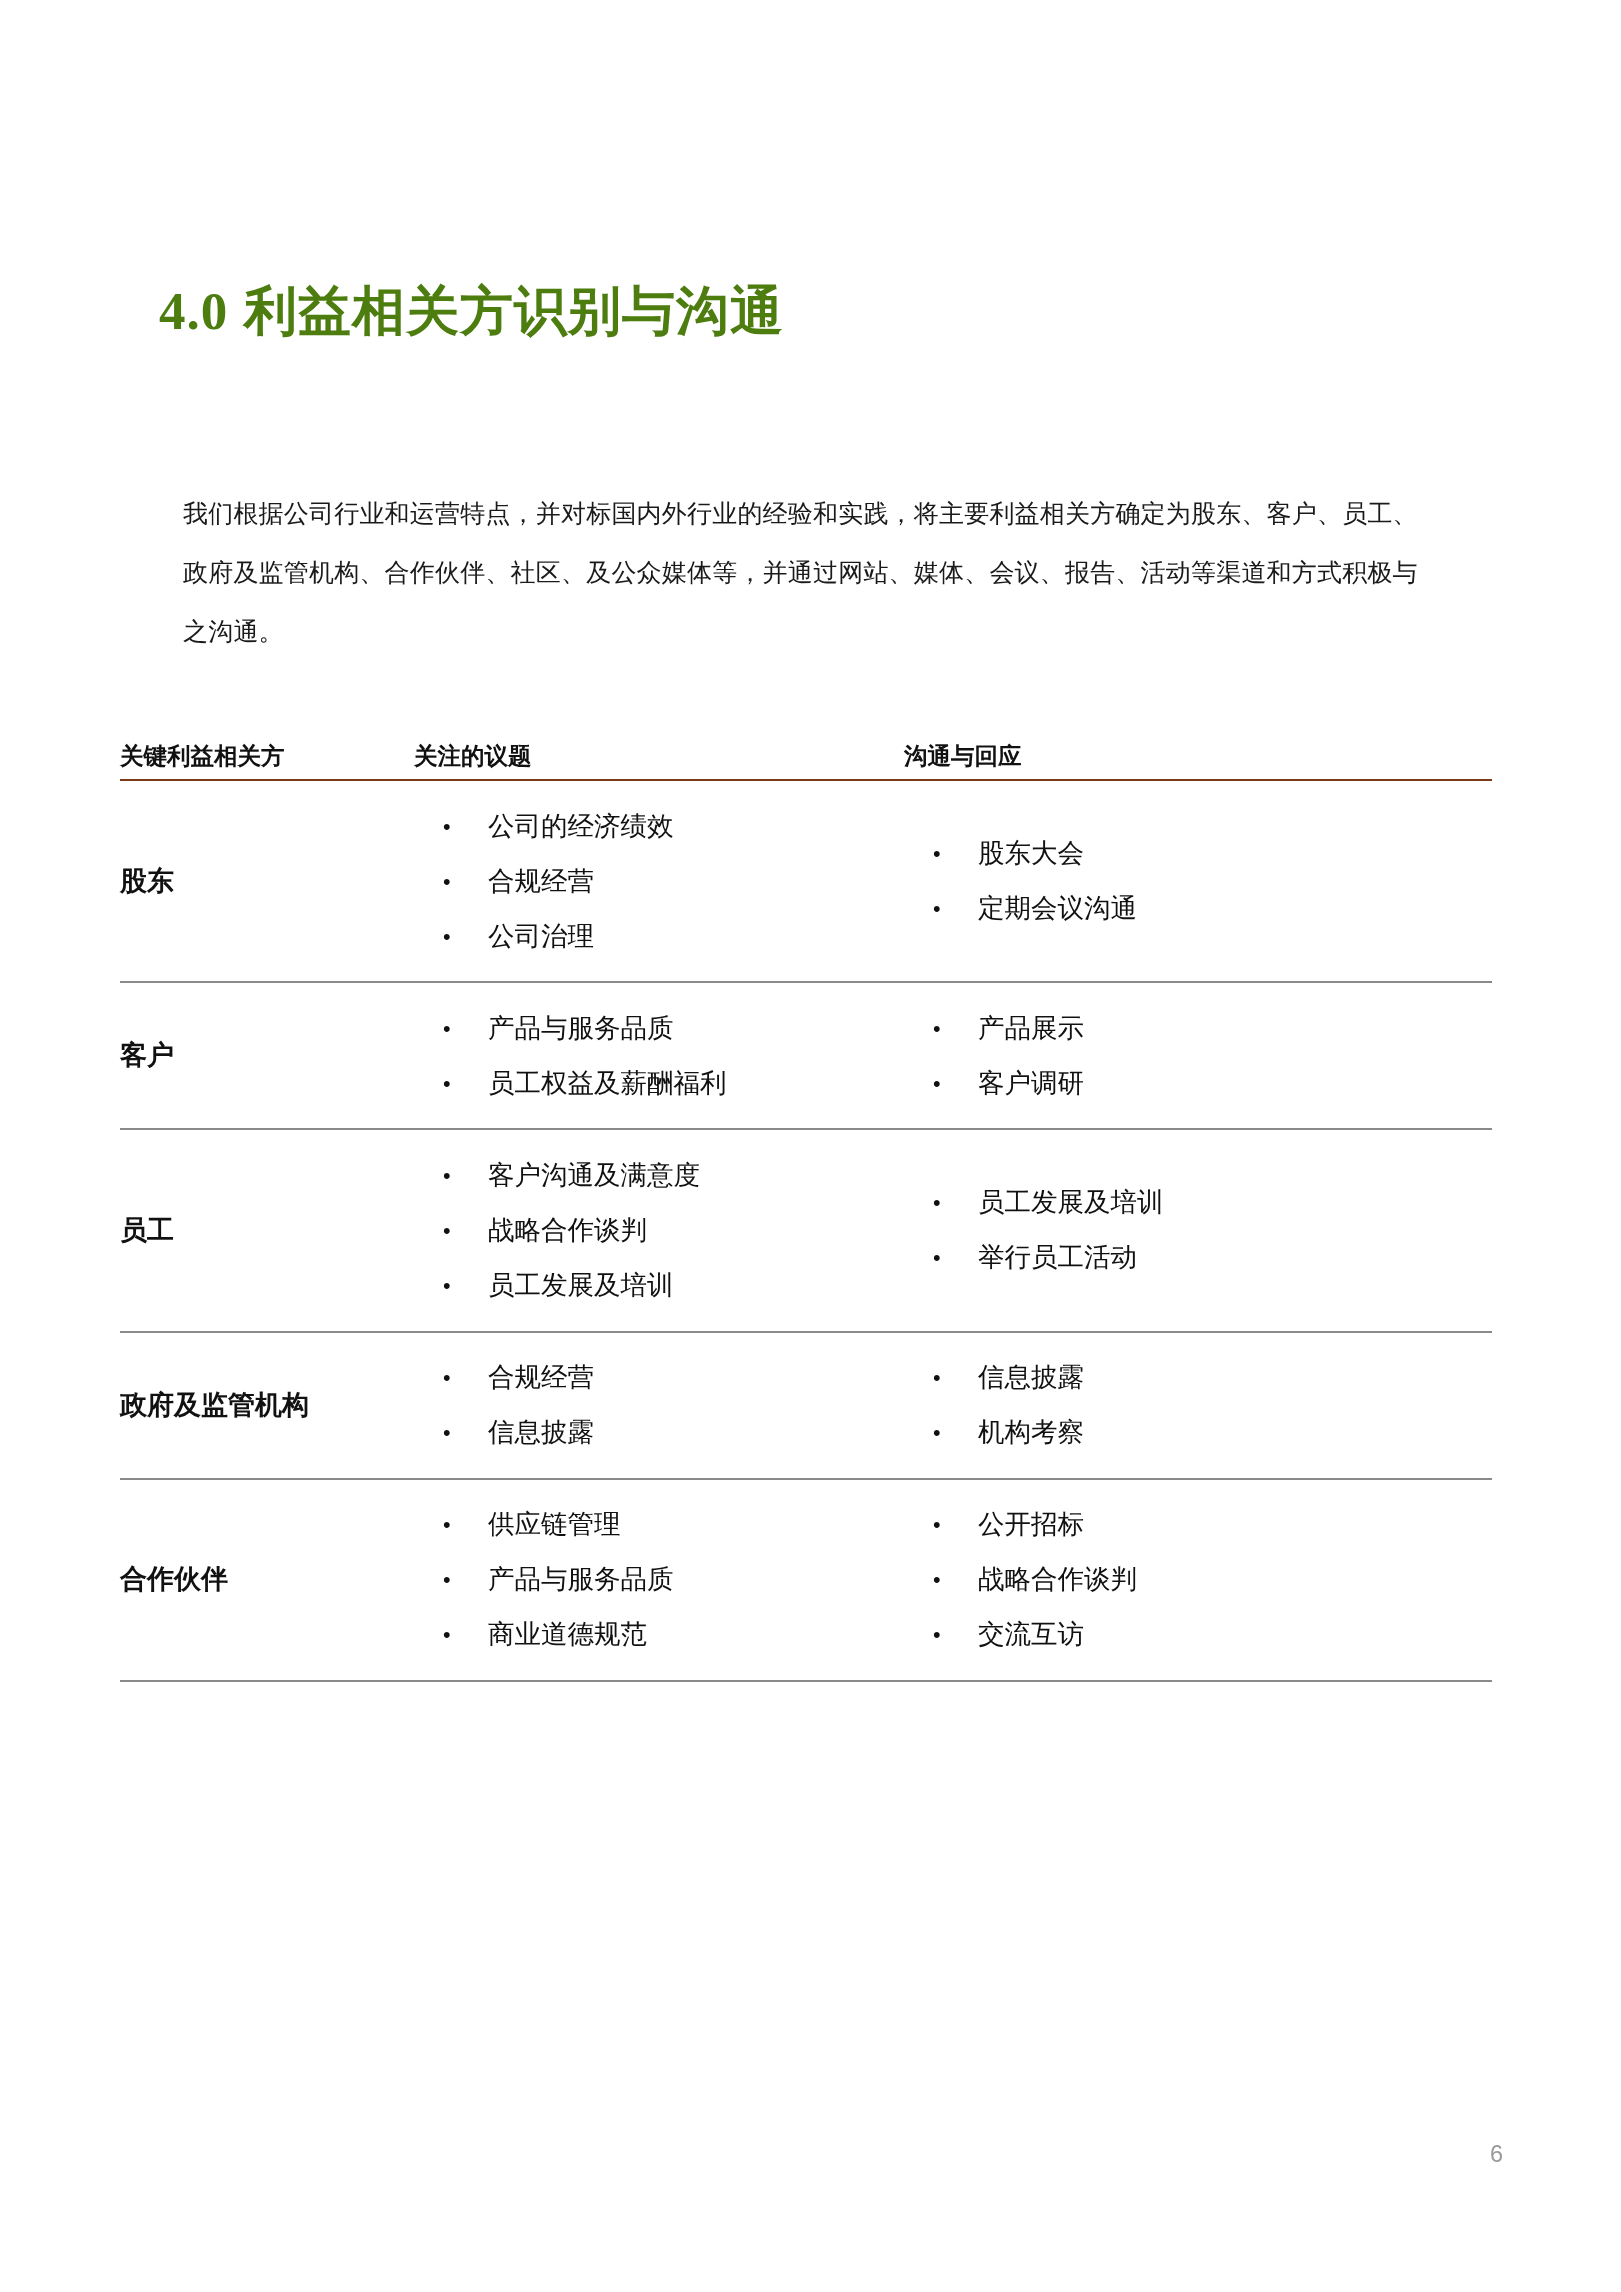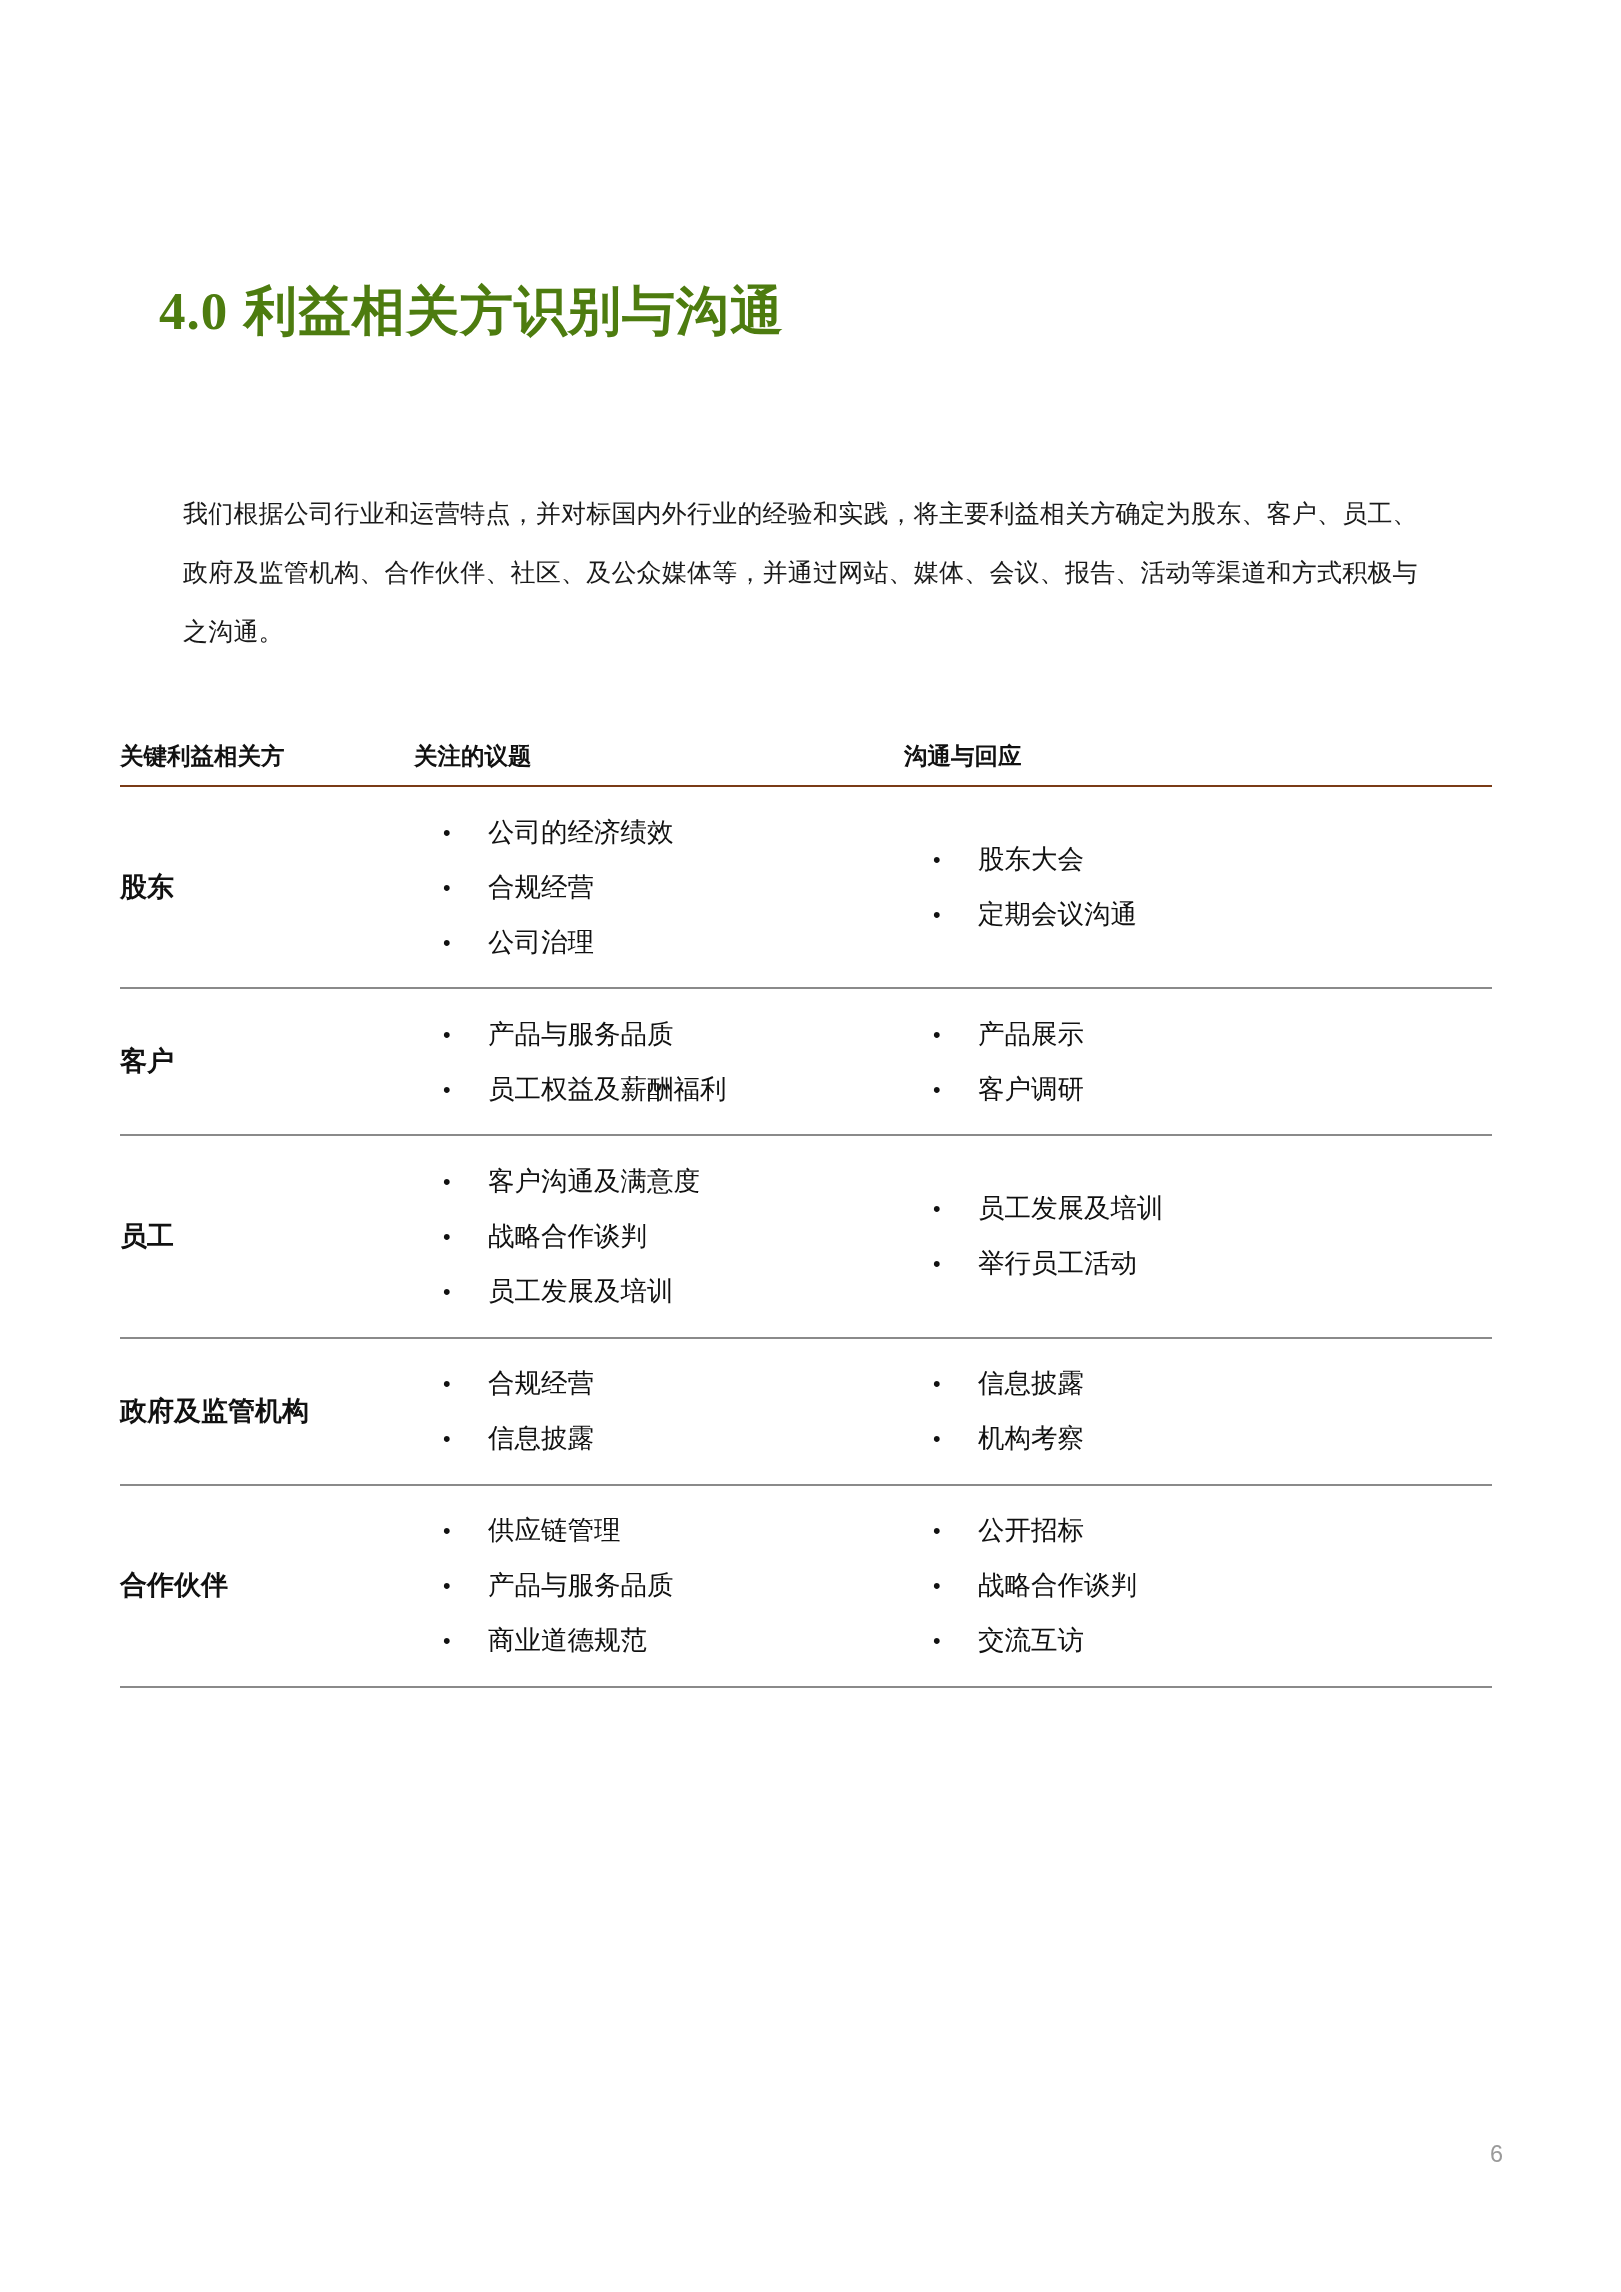--- a/index.html
+++ b/index.html
@@ -65,21 +65,21 @@
   }
   table.stk col.c1 { width: 294px; }
   table.stk col.c2 { width: 490px; }
   table.stk col.c3 { width: 588px; }
 
   table.stk thead th {
     text-align: left;
     font-size: 23.5px;
     font-weight: bold;
     color: #111111;
-    padding: 0 0 13px 0;
+    padding: 0 0 7px 0;
     vertical-align: bottom;
   }
   table.stk thead tr {
     border-bottom: 2.9px solid #7a3b16;
   }
   table.stk tbody tr {
     border-bottom: 2px solid #8a8a8a;
   }
   table.stk tbody td {
     vertical-align: middle;

